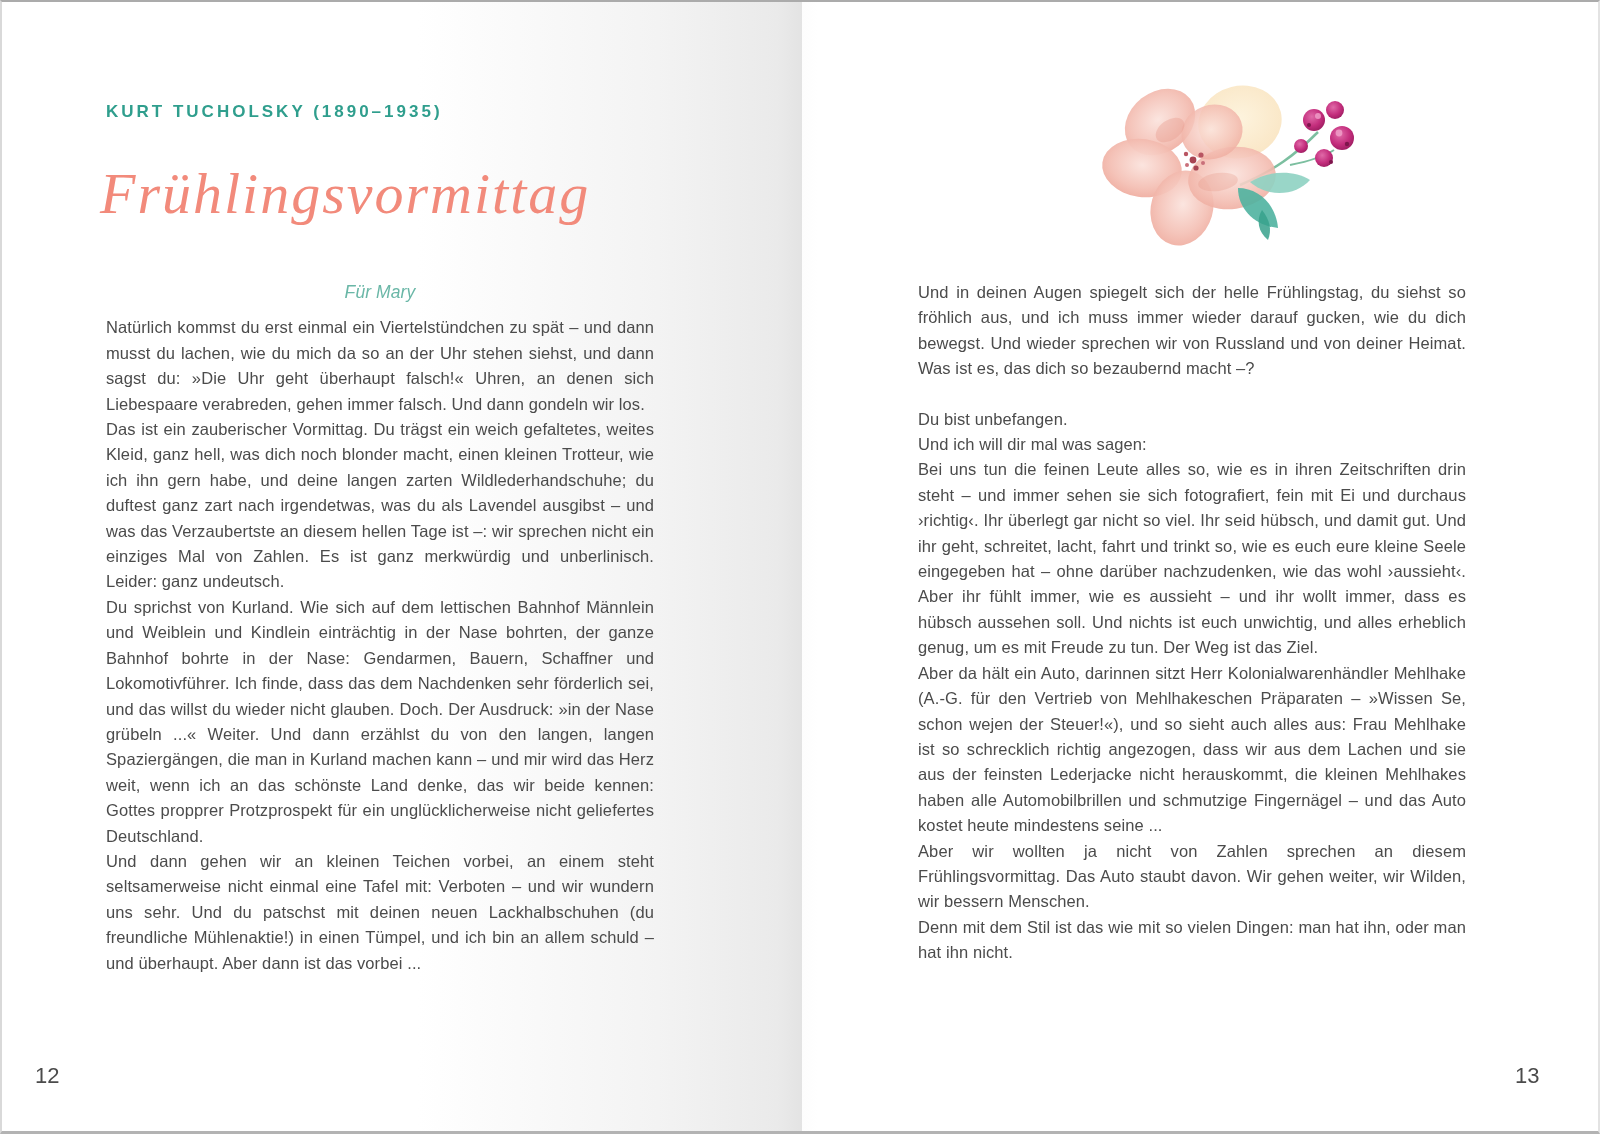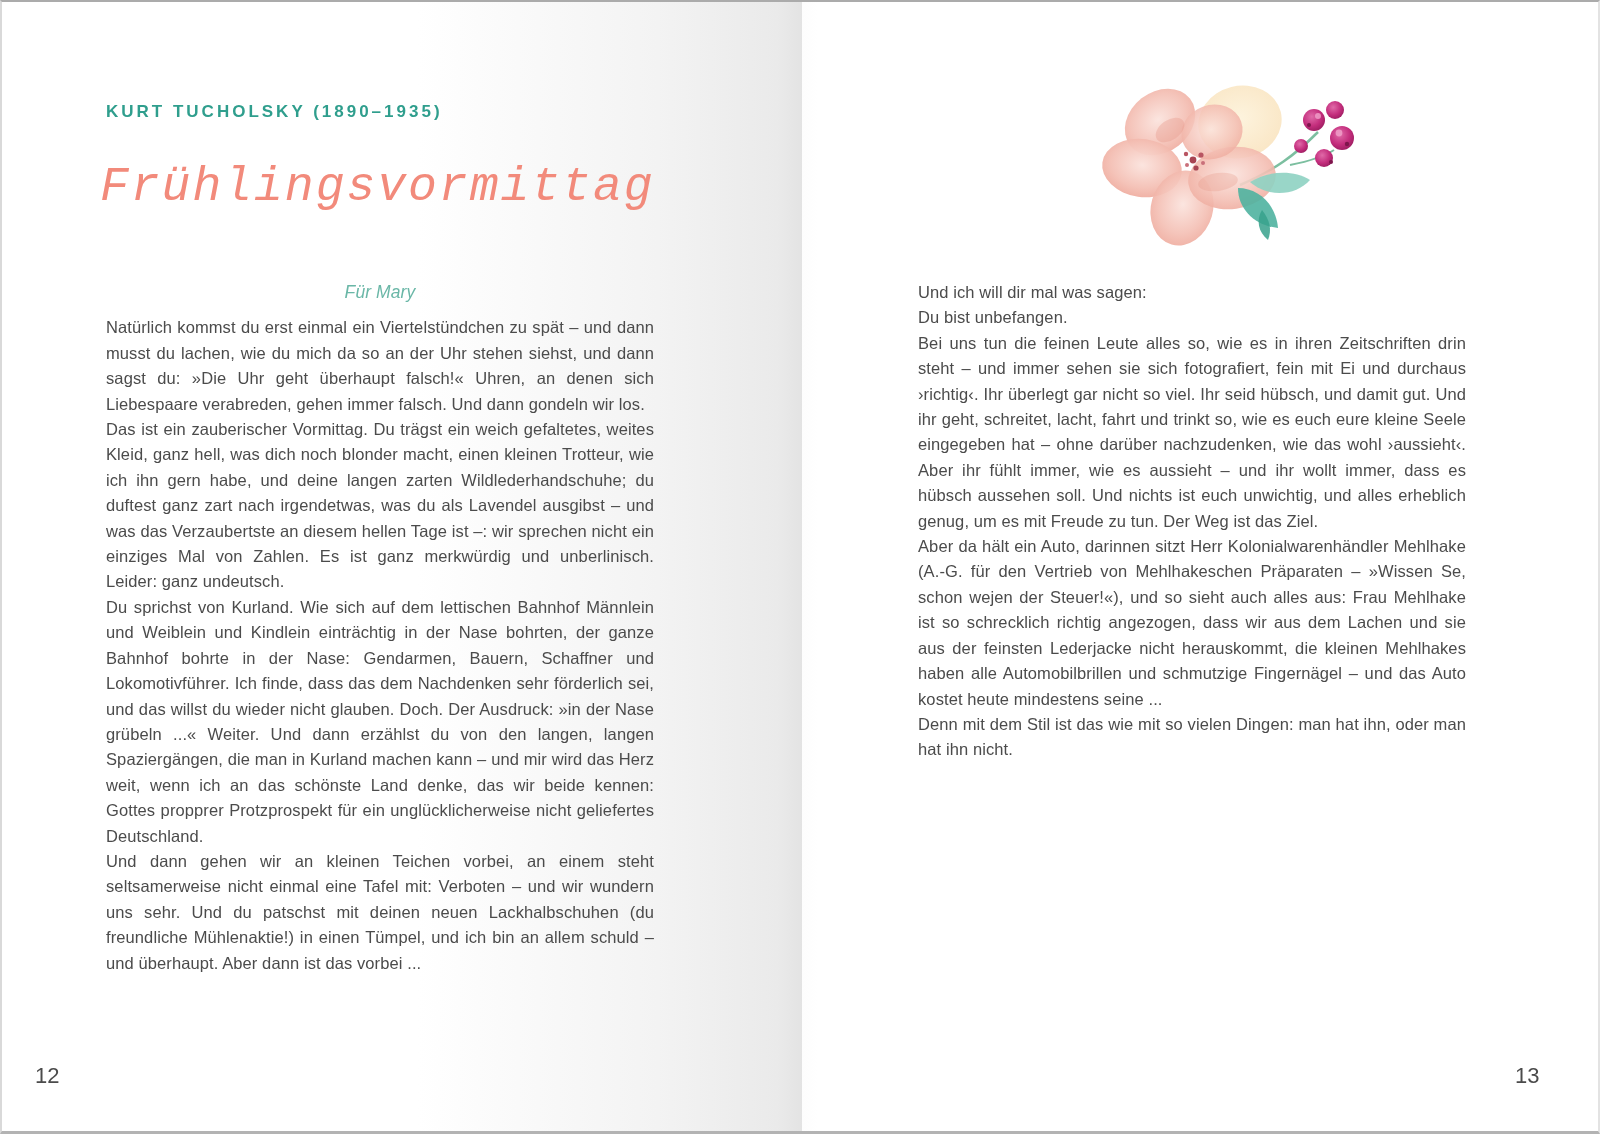--- a/index.html
+++ b/index.html
@@ -23,23 +23,23 @@
     position:absolute;left:800px;top:0;width:800px;height:100%;
     background:linear-gradient(to right,#fdfdfd 0%,#ffffff 2%,#ffffff 100%);
   }
   .author-heading{
     position:absolute;left:104px;top:100px;
     font-size:17px;font-weight:600;letter-spacing:3px;
     color:#2f9e8d;
   }
   .title-script{
     position:absolute;left:98px;top:158px;width:560px;
-    font-family:Liberation Mono, monospace;
+    font-family:Liberation Serif, serif;
     font-style:italic;font-weight:400;
-    font-size:48px;letter-spacing:2px;
+    font-size:58px;letter-spacing:2px;
     color:#f28a7b;
     white-space:nowrap;
   }
   .text-col{
     position:absolute;top:278px;width:548px;
     font-size:16.5px;line-height:25.4px;
     color:#4b4b4b;
     text-align:justify;
     letter-spacing:0.1px;
   }
@@ -139,24 +139,26 @@
       <circle cx="211" cy="76" r="7" fill="url(#berryMag)"></circle>
       <circle cx="228" cy="46" r="3" fill="#f0a3cb" opacity="0.8"></circle>
       <circle cx="249" cy="63" r="3.4" fill="#f0a3cb" opacity="0.8"></circle>
       <circle cx="241" cy="92" r="2" fill="#7e154c"></circle>
       <circle cx="219" cy="55" r="2" fill="#7e154c"></circle>
       <circle cx="257" cy="74" r="2.2" fill="#7e154c"></circle>
     </g>
   </svg>
 
   <div class="text-col text-col-right">
+    <p class="para" style="margin-top:0;">Und in deinen Augen spiegelt sich der helle Frühlingstag, du siehst so fröhlich aus, und ich muss immer wieder darauf gucken, wie du dich bewegst. Und wieder sprechen wir von Russland und von deiner Heimat. Was ist es, das dich so bezaubernd macht –?</p>
+    <p class="para line gap-before">Du bist unbefangen.</p>
     <p class="para line">Und ich will dir mal was sagen:</p>
-    <p class="para line gap-before">Du bist unbefangen.</p>
     <p class="para" style="margin-top:0;">Bei uns tun die feinen Leute alles so, wie es in ihren Zeitschriften drin steht – und immer sehen sie sich fotografiert, fein mit Ei und durchaus ›richtig‹. Ihr überlegt gar nicht so viel. Ihr seid hübsch, und damit gut. Und ihr geht, schreitet, lacht, fahrt und trinkt so, wie es euch eure kleine Seele eingegeben hat – ohne darüber nachzudenken, wie das wohl ›aussieht‹. Aber ihr fühlt immer, wie es aussieht – und ihr wollt immer, dass es hübsch aussehen soll. Und nichts ist euch unwichtig, und alles erheblich genug, um es mit Freude zu tun. Der Weg ist das Ziel.</p>
     <p class="para">Aber da hält ein Auto, darinnen sitzt Herr Kolonialwarenhändler Mehlhake (A.-G. für den Vertrieb von Mehlhakeschen Präparaten – »Wissen Se, schon wejen der Steuer!«), und so sieht auch alles aus: Frau Mehlhake ist so schrecklich richtig angezogen, dass wir aus dem Lachen und sie aus der feinsten Lederjacke nicht herauskommt, die kleinen Mehlhakes haben alle Automobilbrillen und schmutzige Fingernägel – und das Auto kostet heute mindestens seine ...</p>
+    <p class="para">Aber wir wollten ja nicht von Zahlen sprechen an diesem Frühlingsvormittag. Das Auto staubt davon. Wir gehen weiter, wir Wilden, wir bessern Menschen.</p>
     <p class="para">Denn mit dem Stil ist das wie mit so vielen Dingen: man hat ihn, oder man hat ihn nicht.</p>
   </div>
 
   <div class="page-number page-number-left">12</div>
 
   <div class="page-number page-number-right">13</div>
 
 </div>
 
 </body></html>

